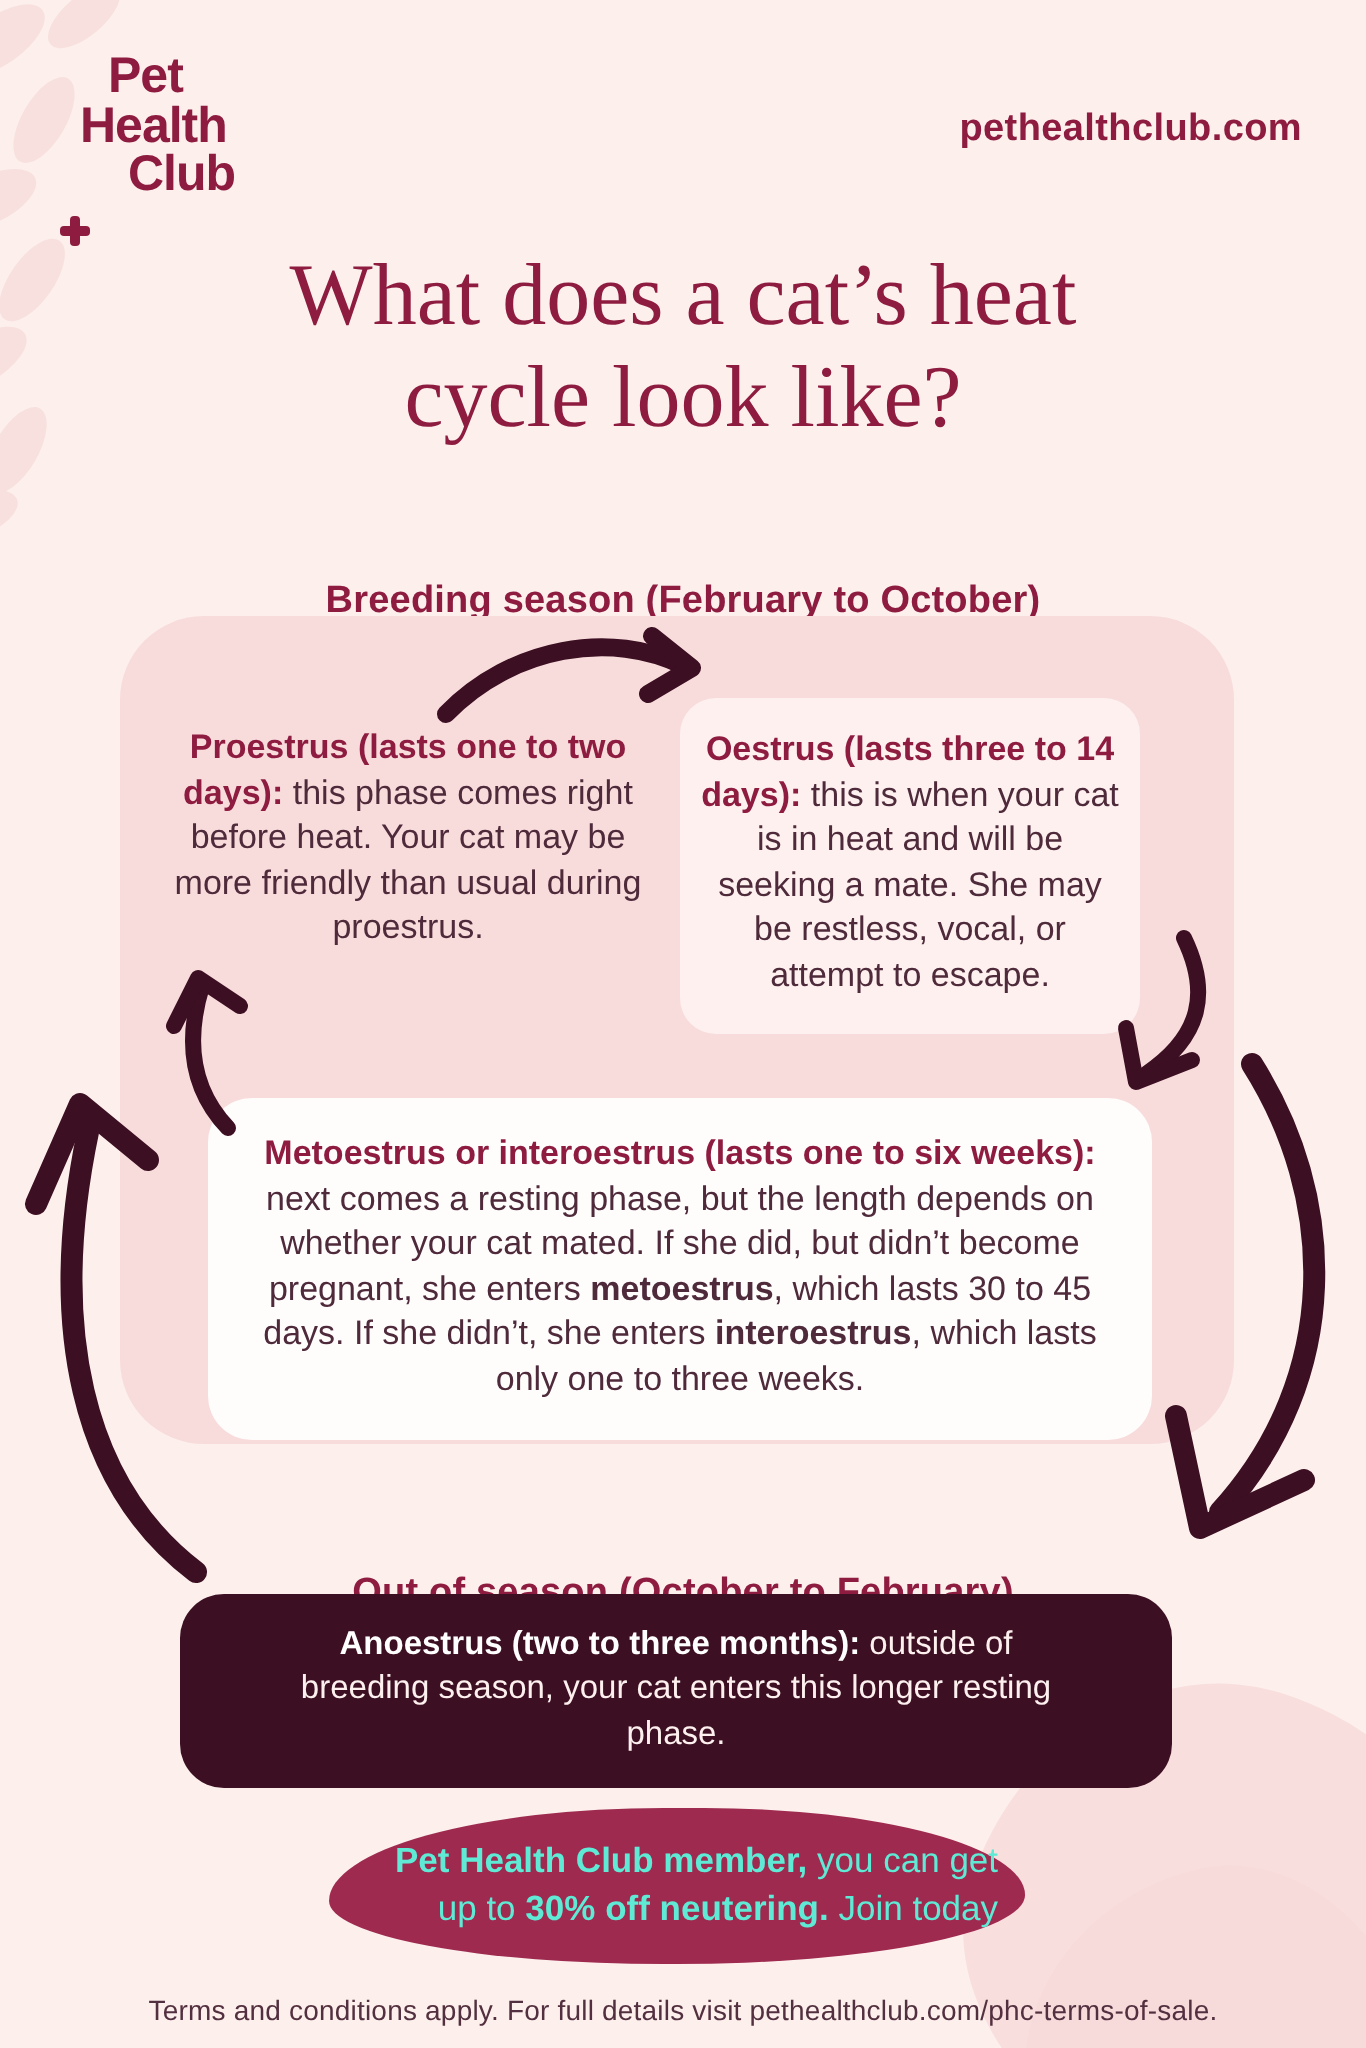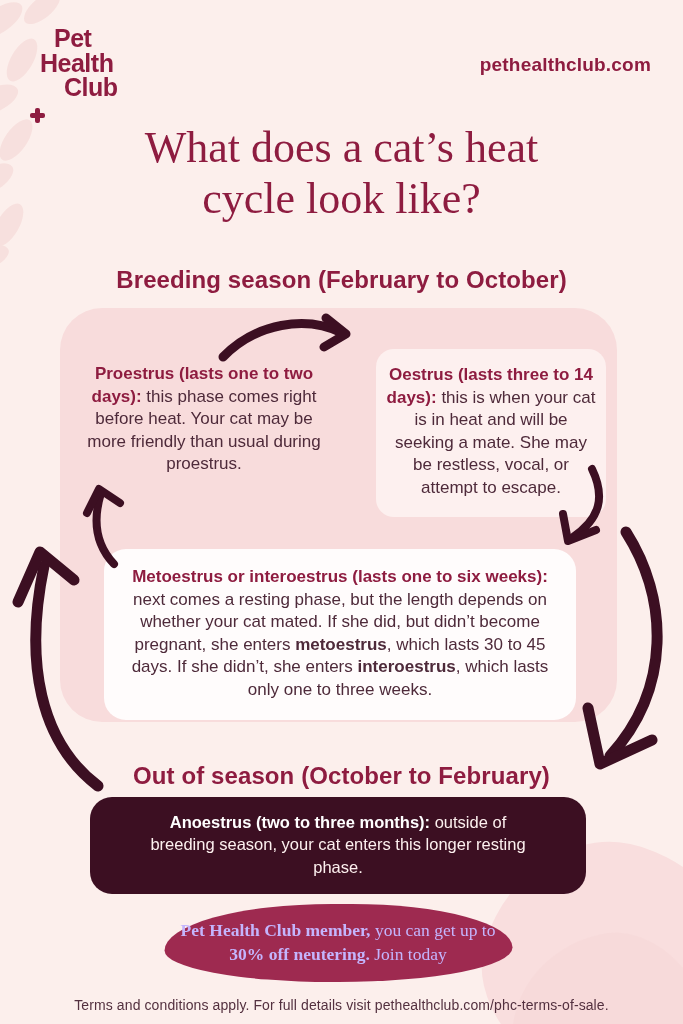--- a/index.html
+++ b/index.html
@@ -45,35 +45,35 @@
   }
   
   #main-title {
     position: absolute; left: 0; right: 0; top: 122px;
     text-align: center; font-family: "Liberation Serif", serif;
     font-weight: normal; font-size: 44px; line-height: 1.16; color: #8e1c40;
   }
   #main-title span { display: inline-block; max-width: 450px; }
   .season-heading {
     position: absolute; left: 0; right: 0; text-align: center;
-    font-size: 24px; font-weight: bold; color: #8e1c40; letter-spacing: 0.1px;
+    font-size: 19px; font-weight: bold; color: #8e1c40; letter-spacing: 0.1px; margin-top: 24px;
   }
   #breeding-heading { top: 266px; }
   #out-of-season-heading { top: 762px; }
   
   #cycle-panel {
     position: absolute; left: 60px; top: 308px; width: 557px; height: 414px;
     background: #f8dcdc; border-radius: 42px;
   }
   .phase-text { font-size: 17px; line-height: 1.33; color: #4e2a3a; text-align: center; }
   .phase-heading { color: #8e1c40; font-weight: bold; }
   .bold-dark { font-weight: bold; }
   #proestrus-block { position: absolute; left: 80px; top: 363px; width: 248px; }
   #oestrus-card {
-    position: absolute; left: 376px; top: 349px; width: 230px;
+    position: absolute; left: 340px; top: 349px; width: 230px;
     background: #fdf0ef; border-radius: 18px; padding: 15px 8px 17px;
   }
   #metoestrus-card {
     position: absolute; left: 104px; top: 549px; width: 472px;
     background: #fffcfc; border-radius: 22px; padding: 17px 22px 18px;
   }
   
   #anoestrus-card {
     position: absolute; left: 90px; top: 797px; width: 496px; min-height: 76px;
     background: #3c0f22; border-radius: 22px; padding: 14px 52px 16px;
@@ -82,22 +82,22 @@
   #anoestrus-card .phase-heading { color: #ffffff; }
   
   #promo-badge {
     position: absolute; left: 50%; top: 904px; transform: translateX(-51%);
     width: 348px; height: 78px;
     background: #9e2a50;
     border-radius: 50% 48% 52% 50% / 62% 58% 46% 42%;
     display: flex; align-items: center; justify-content: center;
   }
   #promo-badge .promo-text {
-    width: 322px; text-align: center; color: #c4b5fd;
-    font-size: 17.5px; line-height: 1.35; font-family: Liberation Serif, serif;
+    width: 322px; text-align: right; color: #5eead4;
+    font-size: 17.5px; line-height: 1.35;
   }
   
   #terms-line {
     position: absolute; left: 0; right: 0; top: 997px; text-align: center;
     font-size: 14px; color: #53303f; letter-spacing: 0.1px;
   }
   .arrow-svg { position: absolute; }
   .arrow-svg path, .arrow-svg polyline {
     fill: none; stroke: #3c0f22; stroke-linecap: round; stroke-linejoin: round;
   }

